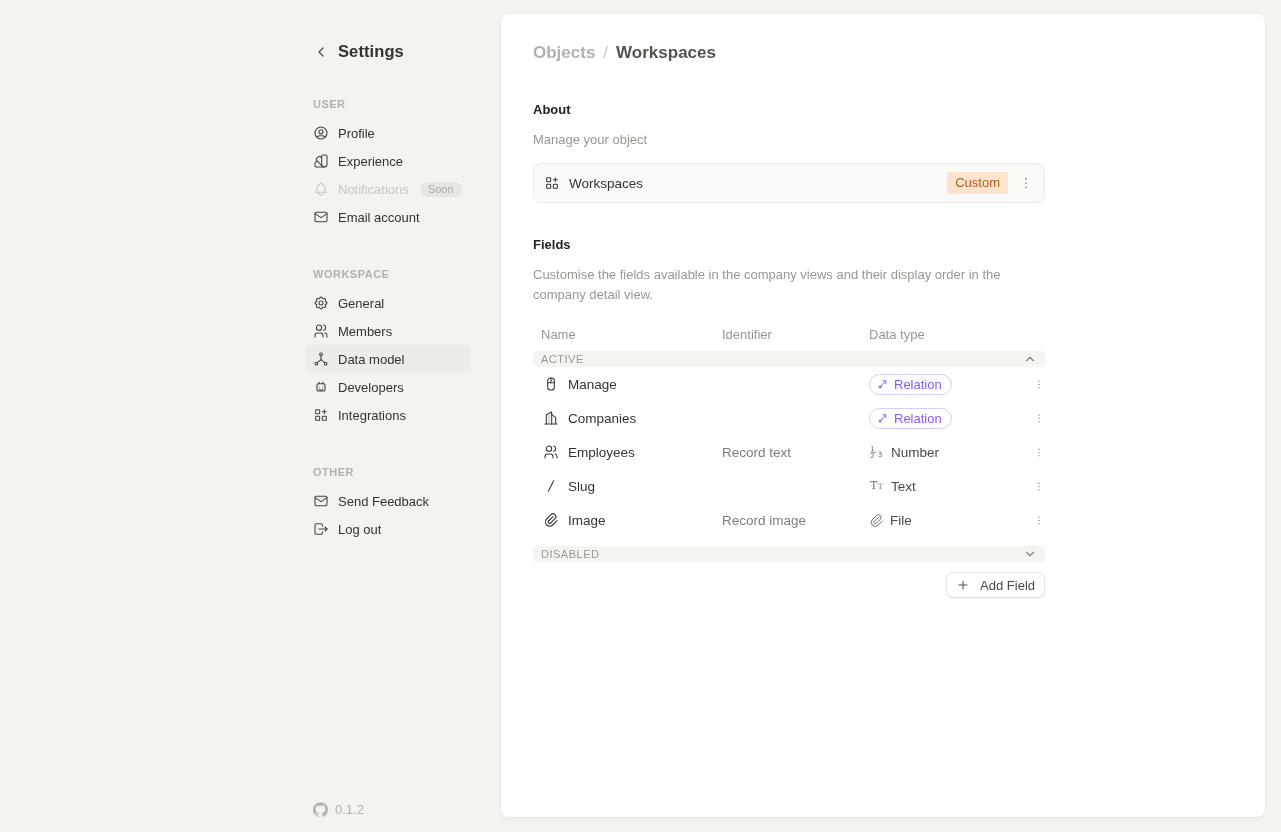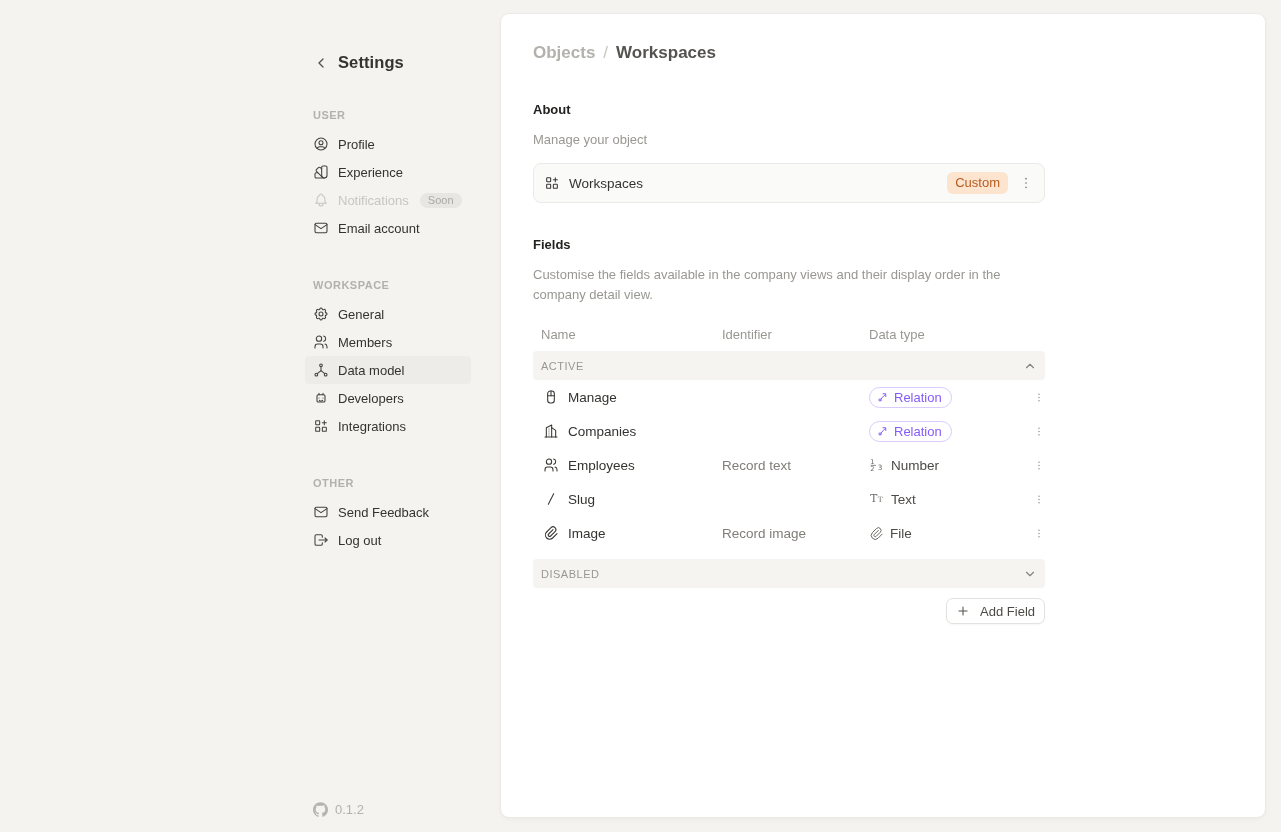--- a/index.html
+++ b/index.html
@@ -27,21 +27,21 @@
     color:var(--text);
     position:relative;
     overflow:hidden;
     -webkit-font-smoothing:antialiased;
   }
   .icon{display:inline-flex;align-items:center;justify-content:center;flex:none;}
   .icon svg{display:block;}
 
   
   .sidebar{position:absolute;left:0;top:0;width:500px;height:832px;}
-  .sidebar-inner{position:absolute;left:305px;top:11px;width:166px;}
+  .sidebar-inner{position:absolute;left:305px;top:0;width:166px;}
   .sidebar-header{display:flex;align-items:center;gap:9px;margin-top:42px;padding-left:8px;}
   .sidebar-header .title{font-size:16.5px;font-weight:700;color:var(--text);letter-spacing:.1px;}
   .back-btn{display:inline-flex;background:none;border:none;cursor:pointer;color:#55534e;padding:0;}
   .nav-section{margin-top:37px;}
   .nav-section-label{font-size:11px;font-weight:600;color:var(--text-light);letter-spacing:.5px;padding-left:8px;margin-bottom:9px;}
   .nav-item{display:flex;align-items:center;gap:9px;height:28px;padding-left:8px;border-radius:4px;font-size:13px;color:var(--text);cursor:pointer;}
   .nav-item .icon{color:#44423e;}
   .nav-item.active{background:var(--selected);font-weight:400;}
   .nav-item.disabled{color:var(--disabled);cursor:default;}
   .nav-item.disabled .icon{color:var(--disabled);}
@@ -64,30 +64,30 @@
   .section-title{margin-top:39px;font-size:13px;font-weight:700;color:#232220;}
   .section-sub{margin-top:13px;font-size:13px;color:var(--text-gray);line-height:20px;max-width:506px;}
 
   .object-card{
     margin-top:13px;height:40px;display:flex;align-items:center;
     background:#fafaf8;border:1px solid var(--border);border-radius:8px;
     padding:0 10px;
   }
   .object-card .icon{color:#3a3835;}
   .object-card .obj-name{margin-left:9px;font-size:13.5px;color:var(--text);flex:1;}
-  .custom-badge{background:var(--orange-bg);color:var(--orange-text);font-size:13px;border-radius:6px;padding:3px 8px;line-height:1.2;}
+  .custom-badge{background:var(--orange-bg);color:var(--orange-text);font-size:13px;border-radius:0;padding:3px 8px;line-height:1.2;}
   .kebab{display:inline-flex;align-items:center;justify-content:center;background:none;border:none;cursor:pointer;color:#85837e;padding:0;margin-left:10px;}
 
   .fields-title{margin-top:34px;}
   .table{margin-top:15px;}
   .thead,.trow{display:grid;grid-template-columns:189px 147px 1fr 22px;align-items:center;}
   .thead{height:28px;font-size:13px;color:var(--text-gray);}
   .thead .th:first-child{padding-left:8px;}
   .group-bar{
-    height:29px;background:var(--bar-bg);border-radius:4px;
+    height:16px;background:var(--bar-bg);border-radius:4px;
     display:flex;align-items:center;justify-content:space-between;
     padding:2px 8px;cursor:pointer;margin-top:3px;
   }
   .group-bar .group-label{font-size:11px;font-weight:500;color:var(--text-gray);letter-spacing:.5px;}
   .group-bar .icon{color:#85837e;}
   .trow{height:34px;}
   .cell-name{display:flex;align-items:center;gap:9px;padding-left:10px;font-size:13.5px;color:var(--text);}
   .cell-name .icon{color:#3a3835;}
   .cell-ident{font-size:13.5px;color:var(--text-soft);}
   .cell-type{display:flex;align-items:center;gap:6px;font-size:13.5px;color:var(--text-mid);}

